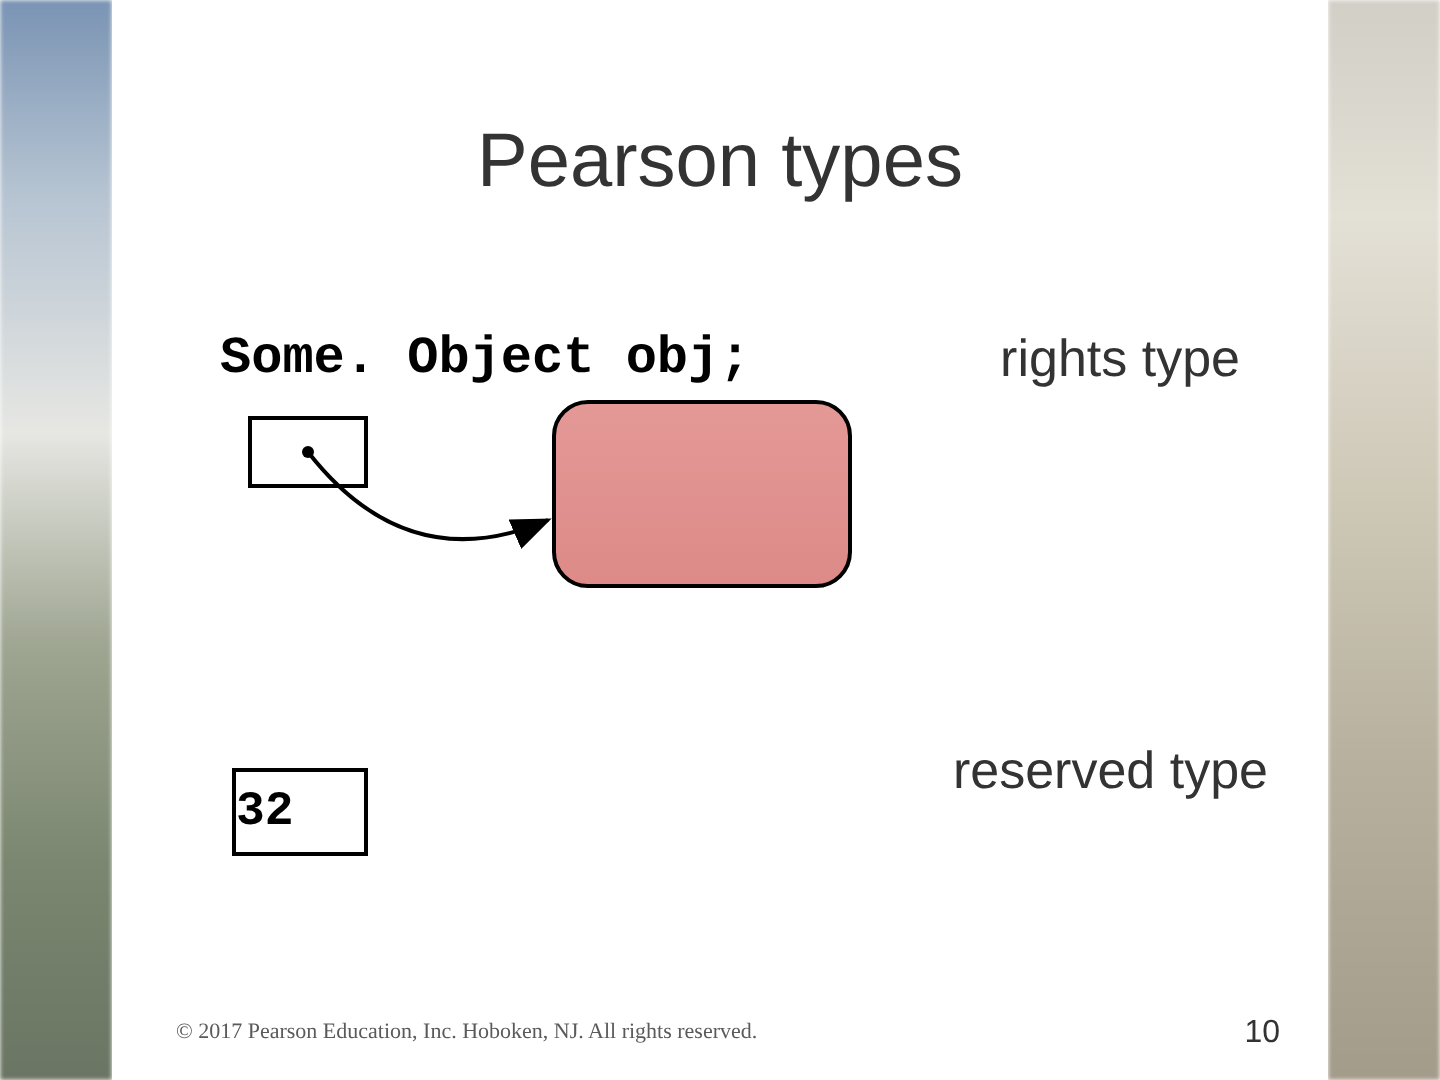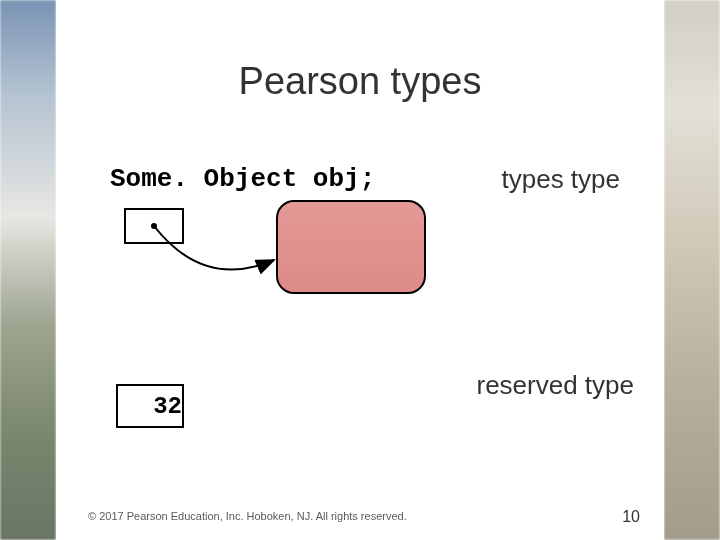--- a/index.html
+++ b/index.html
@@ -76,31 +76,30 @@
     position: absolute; right: 30px; top: 370px;
     font-size: 26px;
     color: #333333;
     font-weight: 400;
   }
   .prim-box {
     position: absolute; left: 60px; top: 384px;
     width: 68px; height: 44px;
     border: 2px solid #000;
     background: #fff;
-    display: flex; align-items: center; justify-content: flex-end;
+    display: flex; align-items: center; justify-content: flex-start;
     font-family: "Courier New", Courier, monospace;
     font-size: 24px;
     font-weight: bold;
-    padding-left: 32px;
   }
   .copyright {
     position: absolute; left: 32px; bottom: 18px;
     font-size: 11px;
     color: #5a5a5a;
-    font-family: Liberation Sans, sans-serif;
+    font-family: Liberation Serif, serif;
   }
   .pagenum {
     position: absolute; right: 24px; bottom: 14px;
     font-size: 16px;
     color: #333;
     font-family: Arial, Helvetica, sans-serif;
   }
 </style>
 </head>
 <body>
@@ -109,21 +108,21 @@
 <div class="bg-strip-right"></div>
 
 <div class="slide">
 
   <div class="title">
     <br>
     <span>Pearson types</span>
   </div>
 
   <div class="code1">Some. Object obj;</div>
-  <div class="label1">types type</div>
+  <div class="label1">rights type</div>
 
   <div class="ref-box"></div>
   <div class="obj-box"></div>
 
   <svg class="arrow">
     <defs>
       <marker id="ah" markerWidth="10" markerHeight="8" refX="9" refY="4" orient="auto">
         <polygon points="0 0, 10 4, 0 8" fill="#000"></polygon>
       </marker>
     </defs>

